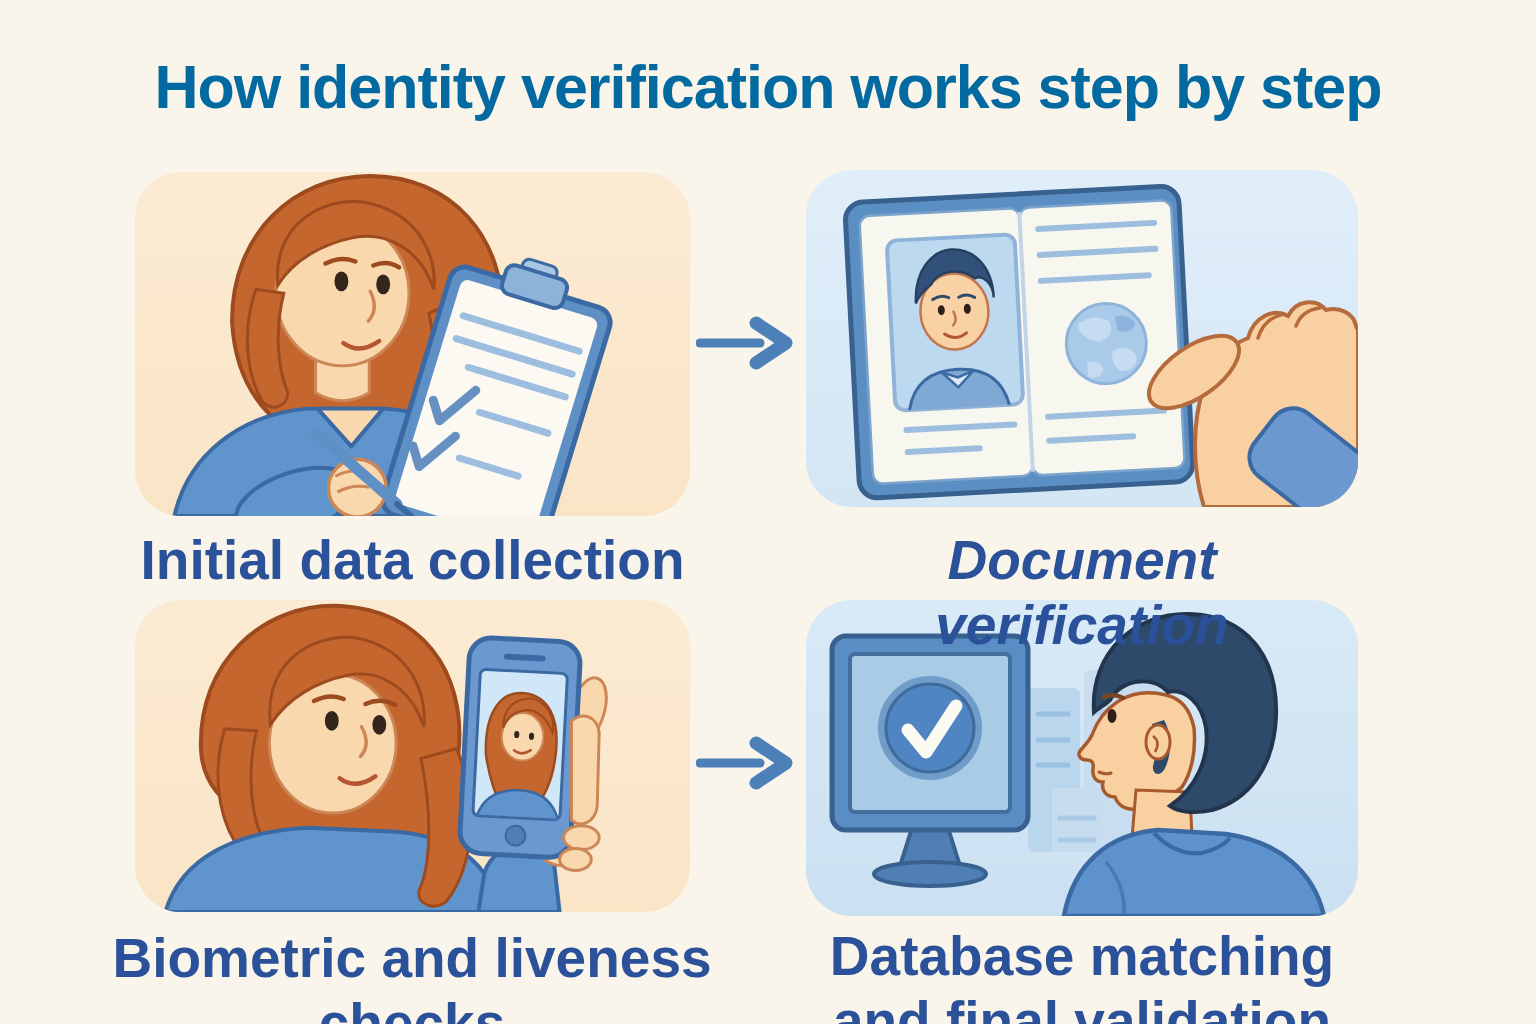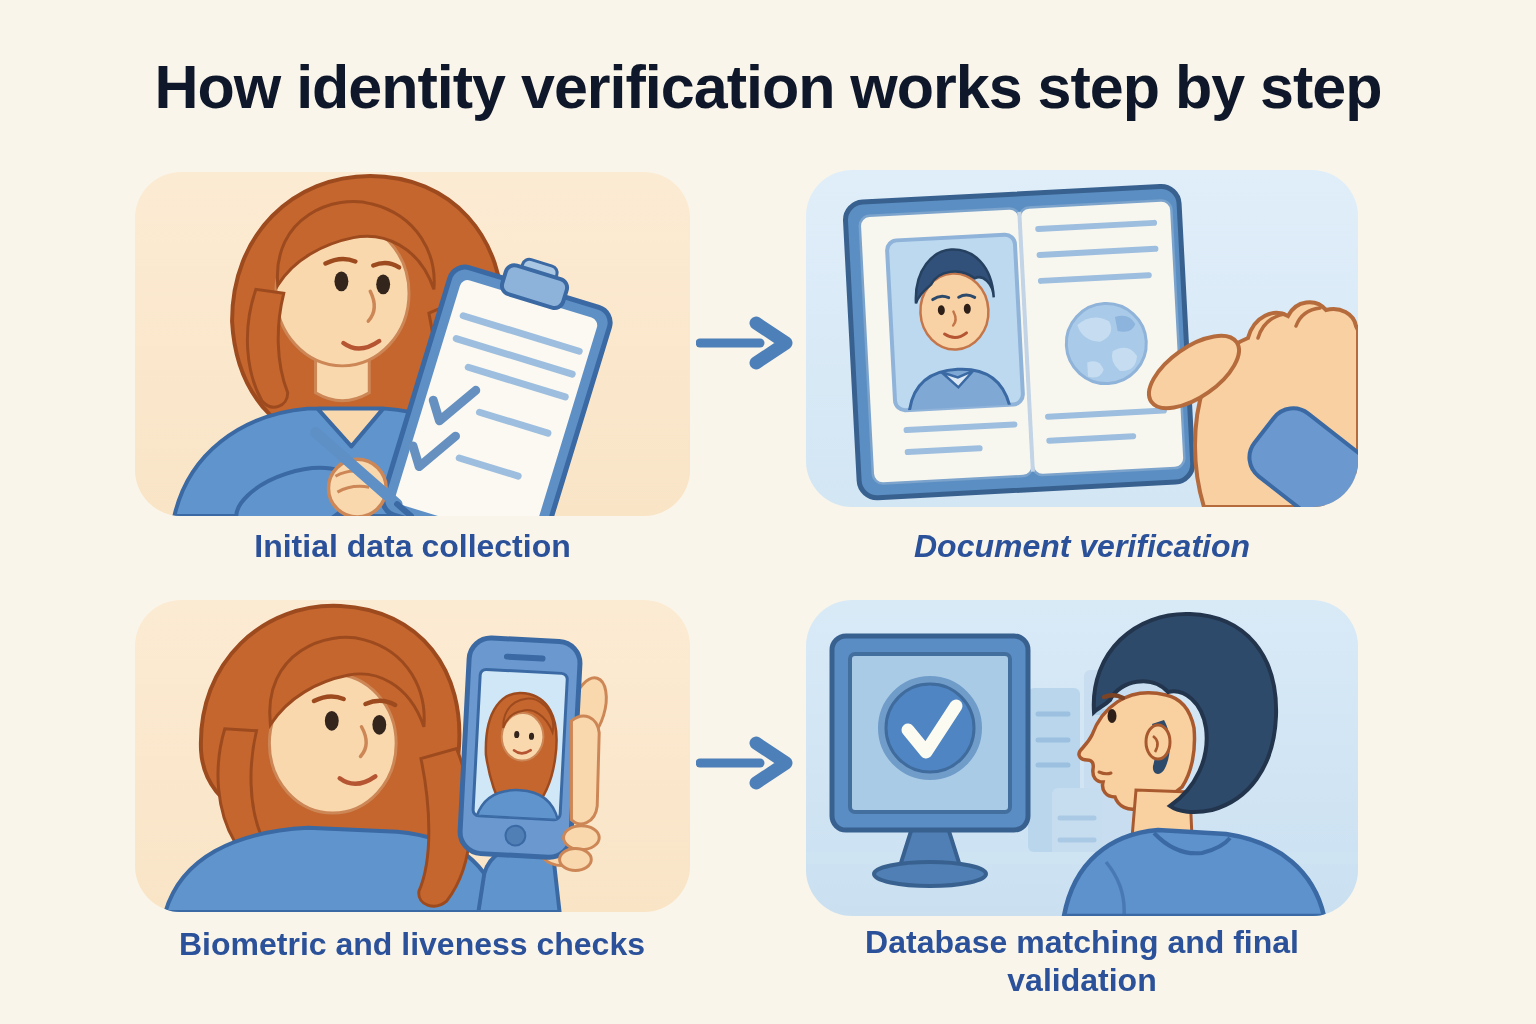--- a/index.html
+++ b/index.html
@@ -7,40 +7,40 @@
     width:1536px;height:1024px;
     background:#faf5ea;
     font-family:"Liberation Sans","DejaVu Sans",sans-serif;
     overflow:hidden;position:relative;
   }
   .canvas{position:absolute;inset:0;width:1536px;height:1024px;}
   .title{
     position:absolute;left:0;top:52px;width:1536px;margin:0;
     text-align:center;
     font-size:61px;font-weight:bold;letter-spacing:-1px;
-    color:#0f172a;
+    color:#0369a1;
   }
   .panel{
     position:absolute;border-radius:46px;overflow:hidden;
   }
   .panel svg{display:block;width:100%;height:100%;}
   .p1{left:135px;top:172px;width:555px;height:344px;
       background:linear-gradient(180deg,#fcebd3,#f9e4c6);}
   .p2{left:806px;top:170px;width:552px;height:337px;
       background:linear-gradient(180deg,#e0eef9,#d3e6f4);}
   .p3{left:135px;top:600px;width:555px;height:312px;
       background:linear-gradient(180deg,#fcebd3,#f9e4c6);}
   .p4{left:806px;top:600px;width:552px;height:316px;
       background:linear-gradient(180deg,#d9eaf7,#cae0f1);}
   .arrow{position:absolute;width:100px;height:58px;}
   .a1{left:696px;top:314px;}
   .a2{left:696px;top:734px;}
   .caption{
     position:absolute;text-align:center;
-    font-size:32px;font-weight:bold;color:#2a5199;line-height:1.18;
+    font-size:55px;font-weight:bold;color:#2a5199;line-height:1.18;
   }
   .c1{left:135px;top:528px;width:555px;}
   .c2{left:806px;top:528px;width:552px;font-style:italic;}
   .c3{left:62px;top:926px;width:700px;}
   .c4{left:806px;top:924px;width:552px;}
 </style>
 </head>
 <body>
 
 <div class="canvas">

